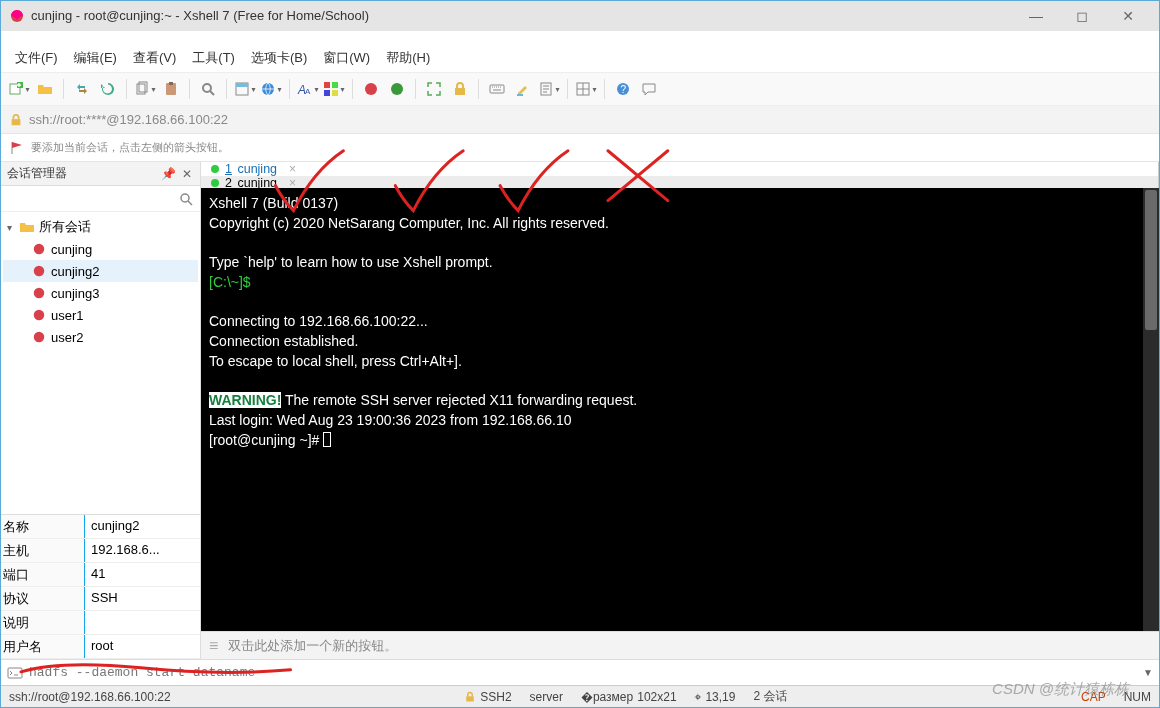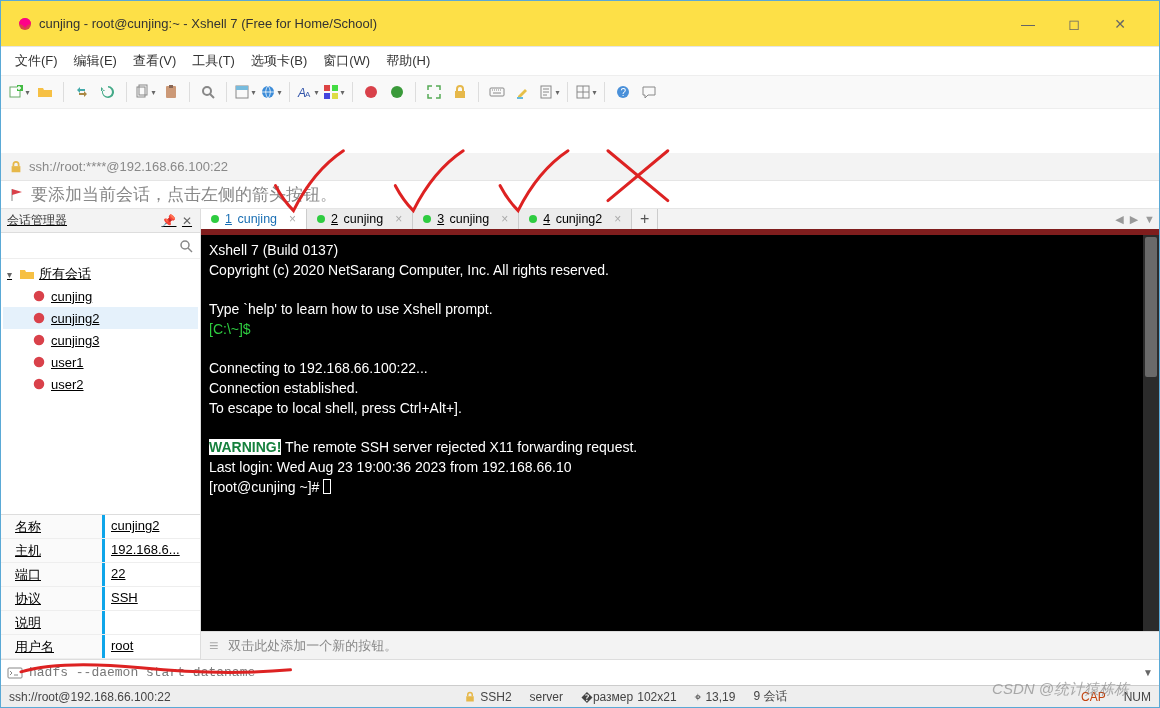--- a/index.html
+++ b/index.html
@@ -1,61 +1,61 @@
 <!DOCTYPE html>
 <html><head>
 <meta charset="utf-8">
 <style>
 * { box-sizing: border-box; margin: 0; padding: 0; font-family: "Microsoft YaHei", "Segoe UI", Tahoma, sans-serif; }
 html, body { width: 1160px; height: 708px; overflow: hidden; background: #fff; }
 .window { width: 1160px; height: 708px; display: flex; flex-direction: column; border: 1px solid #5aa9d6; }
 
-.titlebar { height: 46px; background: #fde047; display: flex; align-items: center; padding: 0 16px; font-size: 13px; color: #333; border-bottom: 1px solid #e5e5e5; }
+.titlebar { height: 30px; background: #e5e5e5; display: flex; align-items: center; padding: 0 8px; font-size: 13px; color: #333; border-bottom: 1px solid #e5e5e5; }
 .titlebar .app-icon { width: 16px; height: 16px; margin-right: 6px; }
 .titlebar .title { flex: 1; }
 .titlebar .win-btns { display: flex; gap: 0; }
 .titlebar .win-btn { width: 46px; height: 30px; display: flex; align-items: center; justify-content: center; color: #666; font-size: 14px; }
 
-.menubar { height: 28px; background: #fff; display: flex; align-items: center; padding: 0 6px; font-size: 13px; color: #333; }
+.menubar { height: 28px; background: #fff; display: flex; align-items: center; padding: 0 6px; font-size: 13px; color: #333; margin-top: 13px; }
 .menubar .mitem { padding: 4px 8px; }
 
 .toolbar { height: 34px; background: #f9f9f9; border-top: 1px solid #eee; border-bottom: 1px solid #eee; display: flex; align-items: center; padding: 0 6px; gap: 2px; }
 .tool { width: 24px; height: 24px; display: flex; align-items: center; justify-content: center; border-radius: 3px; }
 .tool svg { width: 16px; height: 16px; }
 .tool .dd { font-size: 8px; color: #666; margin-left: 1px; }
 .sep { width: 1px; height: 20px; background: #ddd; margin: 0 4px; }
 
-.addrbar { height: 28px; background: #f3f3f3; border-bottom: 1px solid #e5e5e5; display: flex; align-items: center; padding: 0 8px; font-size: 13px; color: #888; margin-top: 44px; }
+.addrbar { height: 28px; background: #f3f3f3; border-bottom: 1px solid #e5e5e5; display: flex; align-items: center; padding: 0 8px; font-size: 13px; color: #888; }
 .addrbar .lock { width: 14px; height: 14px; margin-right: 6px; }
 
-.hintbar { height: 28px; background: #fff; display: flex; align-items: center; padding: 0 8px; font-size: 17px; color: #888; border-bottom: 1px solid #e5e5e5; }
+.hintbar { height: 28px; background: #fff; display: flex; align-items: center; padding: 0 8px; font-size: 11px; color: #888; border-bottom: 1px solid #e5e5e5; }
 .hintbar .flag { width: 16px; height: 16px; margin-right: 6px; }
 
 .main { flex: 1; display: flex; min-height: 0; }
 
-.sidebar { width: 200px; display: flex; flex-direction: column; border-right: 1px solid #ddd; background: #fff; text-decoration: underline; }
+.sidebar { width: 200px; display: flex; flex-direction: column; border-right: 1px solid #ddd; background: #fff; }
 .side-header { height: 24px; background: #f3f3f3; border-bottom: 1px solid #ddd; display: flex; align-items: center; padding: 0 6px; font-size: 12px; color: #333; }
 .side-header .sp { flex: 1; }
 .side-header .ic { width: 14px; height: 14px; color: #666; margin-left: 4px; display: flex; align-items: center; justify-content: center; font-size: 12px; }
 .side-search { height: 26px; border-bottom: 1px solid #eee; display: flex; align-items: center; justify-content: flex-end; padding: 0 6px; }
 .side-search .mag { width: 16px; height: 16px; color: #888; }
 .tree { flex: 1; overflow: auto; padding: 4px 2px; font-size: 13px; }
 .tree-row { display: flex; align-items: center; height: 22px; padding-left: 4px; }
 .tree-row.child { padding-left: 28px; }
 .tree-row .tw { width: 12px; font-size: 10px; color: #666; }
 .tree-row .fic { width: 16px; height: 16px; margin-right: 4px; display:flex; align-items:center; justify-content:center; }
 .tree-row.sel { background: #e5f1fb; }
 .swirl { width:14px; height:14px; }
 .proptable { border-top: 1px solid #ddd; font-size: 13px; }
 .proptable .prow { display: flex; height: 24px; border-bottom: 1px solid #eee; }
-.proptable .pk { width: 104px; padding: 3px 14px; background: #fafafa; border-right: 3px solid #0ea5e9; }
+.proptable .pk { width: 84px; padding: 3px 2px; background: #fafafa; border-right: 1px solid #0ea5e9; }
 .proptable .pv { flex: 1; padding: 3px 6px; overflow: hidden; white-space: nowrap; text-overflow: ellipsis; }
 
 .content { flex: 1; display: flex; flex-direction: column; min-width: 0; }
-.tabstrip { height: 26px; background: #f3f3f3; border-bottom: 6px solid #7f1d1d; display: flex; align-items: stretch; position: relative; }
+.tabstrip { height: 26px; background: #f3f3f3; border-bottom: 6px solid #7f1d1d; display: flex; align-items: stretch; position: relative; flex-direction: column; }
 .tab { display: flex; align-items: center; padding: 0 10px; font-size: 12.5px; border-right: 1px solid #ccc; background: #ececec; gap: 6px; position: relative; }
 .tab.active { background: #fff; color: #1a6fb4; }
 .tab .dot { width: 8px; height: 8px; border-radius: 50%; background: #2ecc40; }
 .tab .num { text-decoration: underline; margin-right: 2px; }
 .tab .x { color: #aaa; font-size: 12px; margin-left: 6px; }
 .tab.add { width: 26px; justify-content: center; font-size: 16px; color: #555; background:#f3f3f3; }
 .tabstrip .tabnav { margin-left: auto; display:flex; align-items:center; padding:0 4px; gap:6px; color:#999; font-size:11px;}
 .term-wrap { flex: 1; position: relative; background: #000; }
 .term { position: absolute; inset: 0; right: 16px; padding: 6px 8px; color: #fff; font-family: "Consolas","Courier New",monospace; font-size: 14px; line-height: 19px; white-space: pre; overflow: hidden; }
 .term .green { color: #2ecc40; }
@@ -337,21 +337,21 @@
         <div class="prow">
             <div class="pk">名称</div>
             <div class="pv">cunjing2</div>
           </div>
         <div class="prow">
             <div class="pk">主机</div>
             <div class="pv">192.168.6...</div>
           </div>
         <div class="prow">
             <div class="pk">端口</div>
-            <div class="pv">22</div>
+            <div class="pv">41</div>
           </div>
         <div class="prow">
             <div class="pk">协议</div>
             <div class="pv">SSH</div>
           </div>
         <div class="prow">
             <div class="pk">说明</div>
             <div class="pv"></div>
           </div>
         <div class="prow">
@@ -430,21 +430,21 @@
     <span class="sitem">
         <svg width="12" height="12" viewBox="0 0 16 16">
           <rect x="3" y="7" width="10" height="7" fill="#e6b84a"></rect>
           <path d="M5 7V5a3 3 0 016 0v2" stroke="#e6b84a" stroke-width="2" fill="none"></path>
         </svg>
         <span>SSH2</span>
       </span>
     <span class="sitem">server</span>
     <span class="sitem">�размер <span>102x21</span></span>
     <span class="sitem">⌖ <span>13,19</span></span>
-    <span class="sitem">9 会话</span>
+    <span class="sitem">2 会话</span>
     <span class="sp"></span>
     <span class="sitem" style="color:#c2410c">CAP</span>
     <span class="sitem">NUM</span>
   </div>
 
   <svg class="anno" viewBox="0 0 1160 708">
     <g stroke="#d22" stroke-width="3" fill="none" stroke-linecap="round">
 
       <path d="M275 185 q8 15 18 25 q20 -40 50 -60"></path>
       <path d="M395 185 q8 15 18 25 q20 -40 50 -60"></path>

